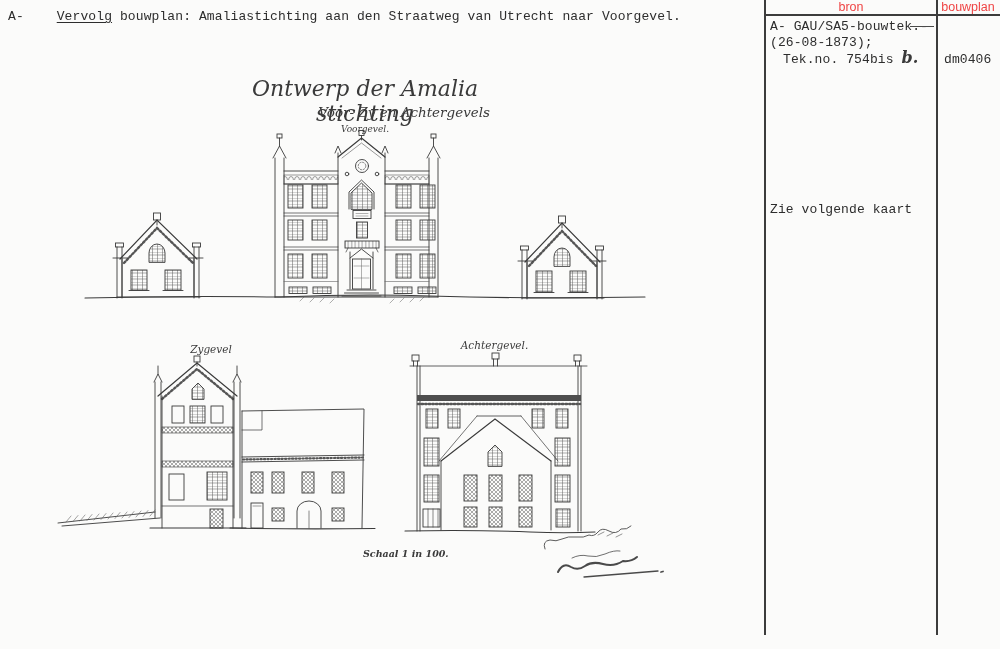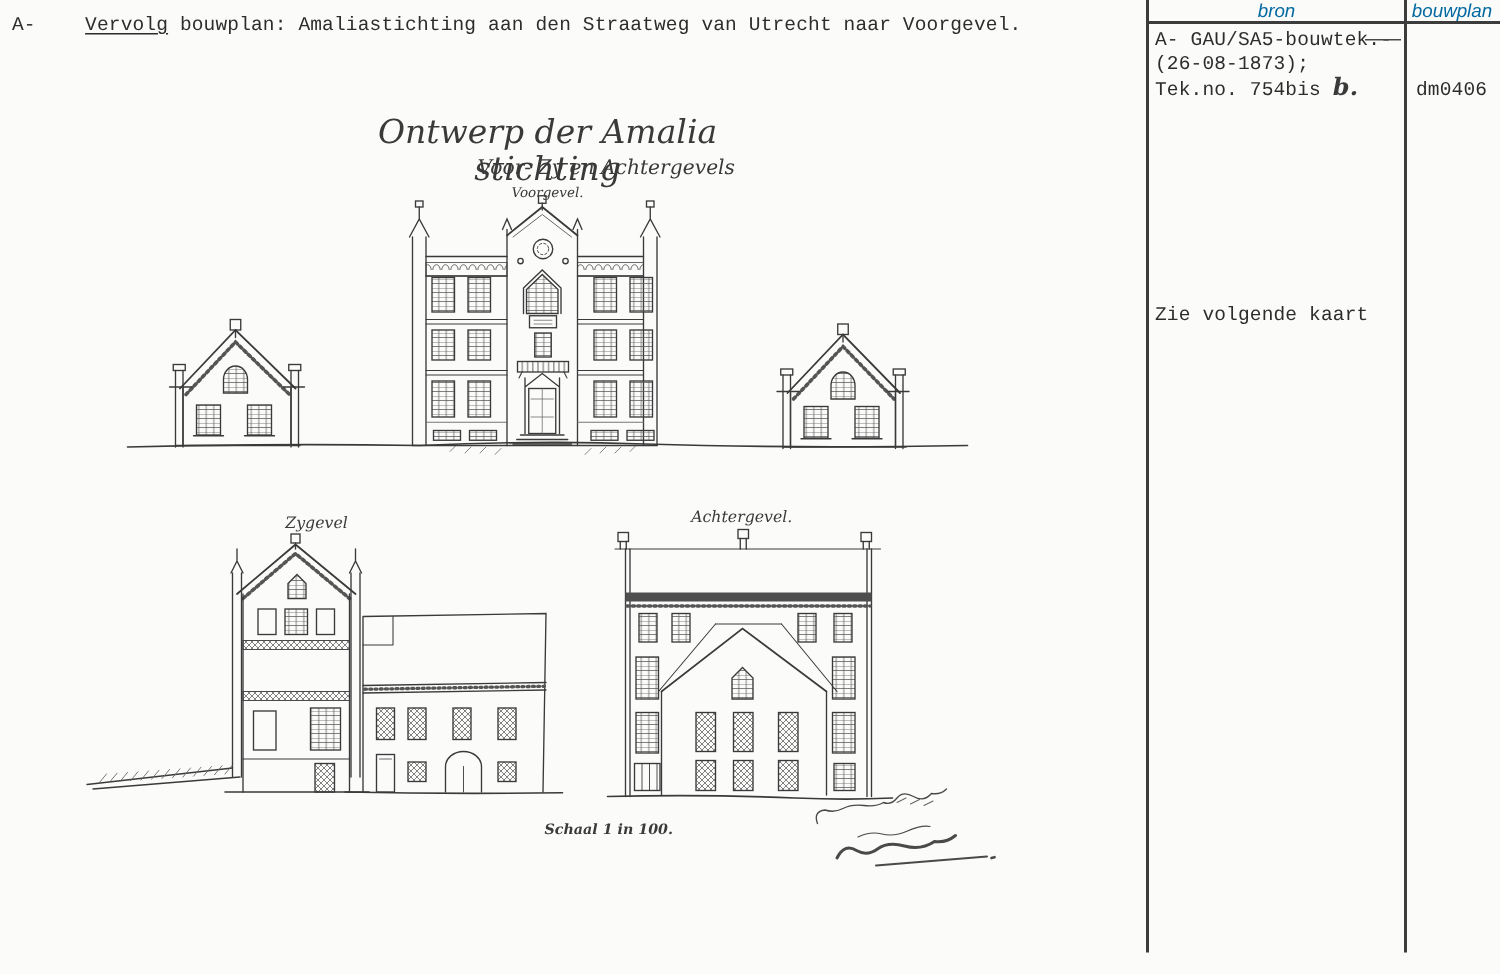--- a/index.html
+++ b/index.html
@@ -1,20 +1,20 @@
 <!DOCTYPE html>
 <html><head>
 <meta charset="utf-8">
 <style>
   html,body{margin:0;padding:0;}
   body{width:1000px;height:649px;position:relative;background:#fbfbfa;overflow:hidden;
        font-family:"Liberation Sans",sans-serif;}
   .abs{position:absolute;}
   .mono{font-family:"Liberation Mono","DejaVu Sans Mono",monospace;color:#2d2d2d;}
-  .sans{font-family:"Liberation Sans",sans-serif;color:#0369a1;font-style:italic;}
+  .sans{font-family:"Liberation Sans",sans-serif;color:#ef4444;}
   .hand{font-family:"DejaVu Serif",serif;font-style:italic;color:#3a3a3a;}
   .vline{width:2px;background:#3c3c3c;}
   .hline{height:2px;background:#3c3c3c;}
   .center{text-align:center;}
   .u{text-decoration:underline;text-underline-offset:2px;margin-left:25px;}
   .typeline{font-size:13px;letter-spacing:0.1px;white-space:pre;}
 </style>
 </head>
 <body>
 
@@ -23,21 +23,21 @@
 <div class="abs vline" style="left:764px;top:0;height:635px;"></div>
 <div class="abs vline" style="left:936px;top:0;height:635px;"></div>
 <div class="abs hline" style="left:764px;top:14px;width:236px;"></div>
 
 <div class="abs sans center" style="left:766px;top:0;width:170px;height:14px;line-height:14px;font-size:12.5px;">bron</div>
 <div class="abs sans center" style="left:938px;top:0;width:60px;height:14px;line-height:14px;font-size:12.5px;">bouwplan</div>
 
 <div class="abs" style="left:770px;top:19px;width:165px;">
   <div class="mono typeline" style="line-height:15.5px;">A- GAU/SA5-bouwtek.-</div>
   <div class="mono typeline" style="line-height:15.5px;">(26-08-1873);</div>
-  <div class="mono typeline" style="line-height:15.5px;"><span>Tek.no. 754bis</span> <span class="hand" style="font-weight:bold;font-size:16px;">b.</span></div>
+  <div class="mono typeline" style="line-height:15.5px;margin-left:13px;"><span>Tek.no. 754bis</span> <span class="hand" style="font-weight:bold;font-size:16px;">b.</span></div>
 </div>
 
 <div class="abs" style="left:910px;top:26px;width:24px;border-top:1.5px solid #4a4a4a;"></div>
 
 <div class="abs mono typeline" style="left:944px;top:52px;">dm0406</div>
 <div class="abs mono typeline" style="left:770px;top:202px;">Zie volgende kaart</div>
 
 <div class="abs hand center" style="left:215px;top:76px;width:300px;font-size:22px;">Ontwerp der Amalia stichting</div>
 <div class="abs hand center" style="left:240px;top:104px;width:250px;font-size:13.5px;text-align:right;">Voor- Zy en Achtergevels</div>
 <div class="abs hand center" style="left:315px;top:124px;width:100px;font-size:9px;">Voorgevel.</div>

